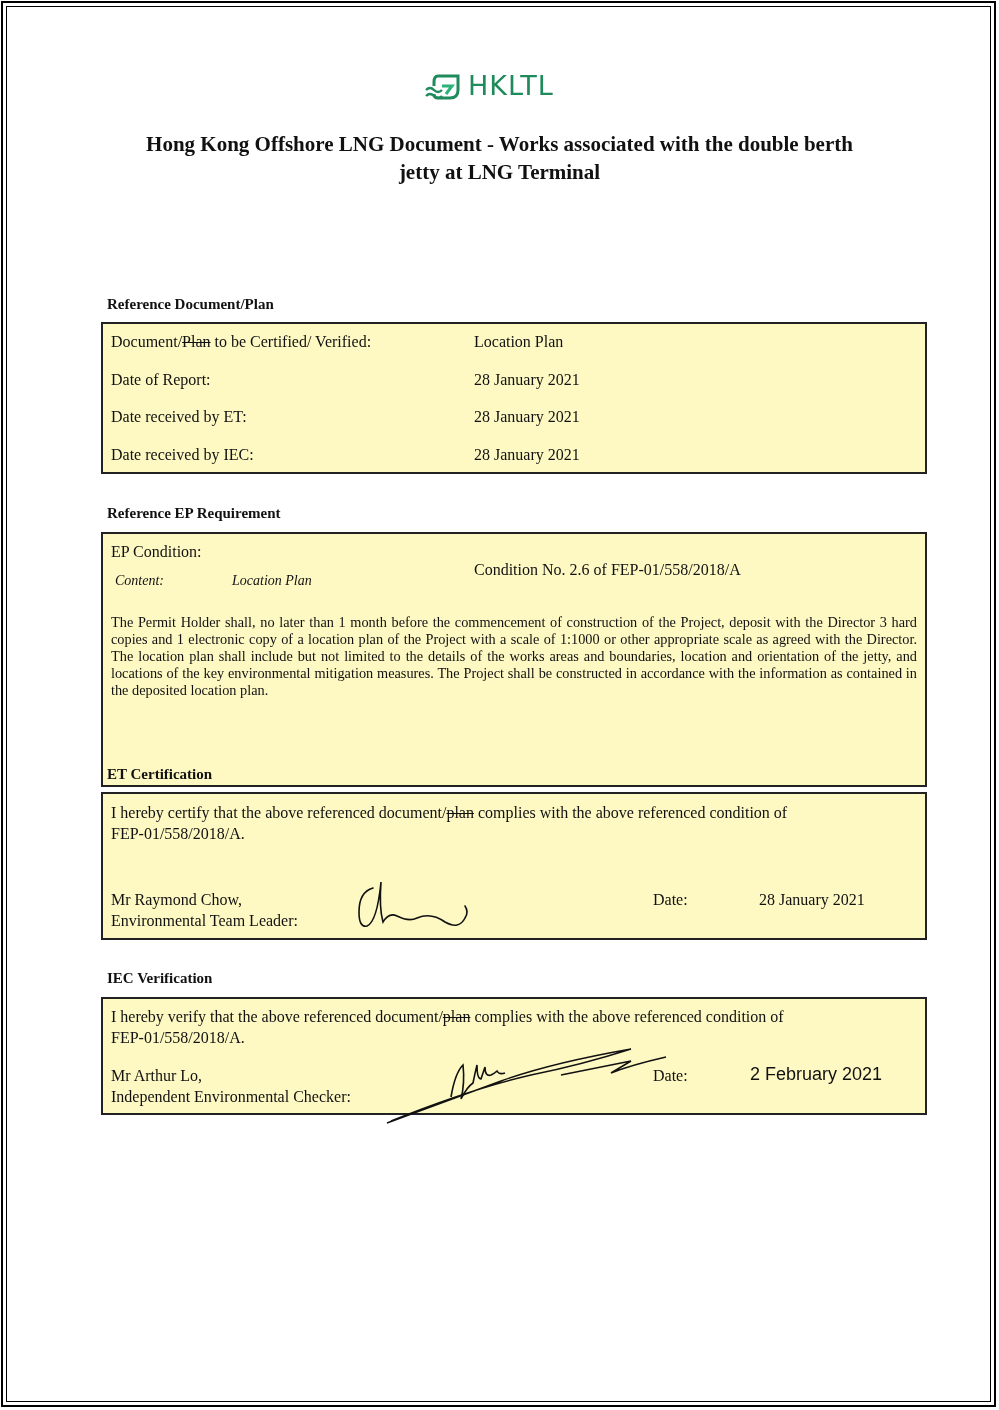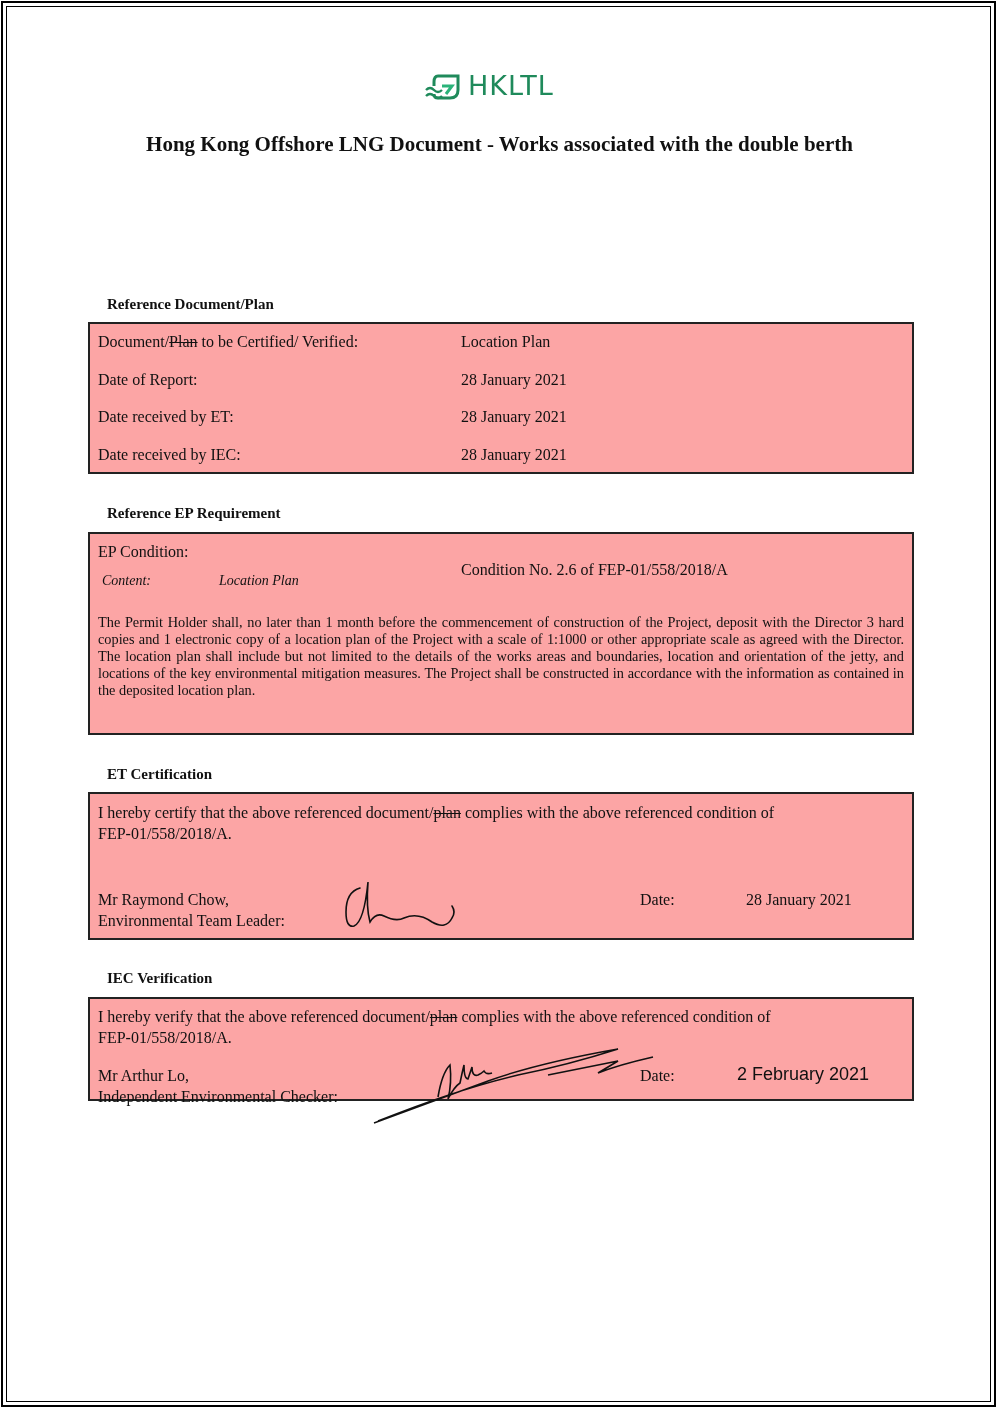--- a/index.html
+++ b/index.html
@@ -8,21 +8,21 @@
     .page-border-inner { position: absolute; left: 6px; top: 6px; width: 985px; height: 1396px; border: 1px solid #000; box-sizing: border-box; }
 
     .logo { position: absolute; left: 424px; top: 72px; height: 34px; display: flex; align-items: flex-start; gap: 6px; }
     .logo-text { font-family: "DejaVu Sans", "Liberation Sans", sans-serif; font-size: 27px; color: #1f8a5b; letter-spacing: 1px; font-weight: normal; line-height: 1; }
 
     .title-block { position: absolute; left: 60px; width: 879px; top: 130px; text-align: center; font-weight: bold; }
     .title-line { font-size: 21px; line-height: 28px; }
     .title-sub { font-size: 21px; line-height: 30px; margin-top: 1px; }
 
     .section-label { position: absolute; left: 107px; font-weight: bold; font-size: 15px; }
-    .box { position: absolute; left: 88px; width: 826px; border: 2px solid #222; box-sizing: border-box; background: #fca5a5; }
+    .box { position: absolute; left: 101px; width: 826px; border: 2px solid #222; box-sizing: border-box; background: #fef9c3; }
     .row { position: absolute; font-size: 16px; white-space: nowrap; }
     .strike { text-decoration: line-through; }
     .italic { font-style: italic; font-size: 14px; }
     .para { position: absolute; left: 8px; right: 8px; font-size: 14.3px; line-height: 17px; text-align: justify; }
     .sig { position: absolute; }
     .sans-date { font-family: "Liberation Sans", "DejaVu Sans", sans-serif; font-size: 18px; margin-left: 28px; }
   </style>
 </head>
 <body>
 
@@ -35,39 +35,40 @@
     <path d="M14 4 Q10 4 10 10 V14" fill="none" stroke="#1f8a5b" stroke-width="3"></path>
     <path d="M18 14 H28 L22 22" fill="none" stroke="#2bb37a" stroke-width="3"></path>
     <path d="M2 18 Q6 14 10 18 T18 18" fill="none" stroke="#1f8a5b" stroke-width="2.4"></path>
     <path d="M2 24 Q6 20 10 24 T18 24" fill="none" stroke="#1f8a5b" stroke-width="2.4"></path>
   </svg>
   <span class="logo-text">HKLTL</span>
 </div>
 
 <div class="title-block">
   <div class="title-line">Hong Kong Offshore LNG Document - Works associated with the double berth</div>
+  <div class="title-line">jetty at LNG Terminal</div>
 </div>
 
 <div class="section-label" style="top:296px;">Reference Document/Plan</div>
 <div class="box" style="top:322px; height:152px;">
   <div class="row" style="left:8px; top:9px;"><span>Document/</span><span class="strike">Plan</span><span> to be Certified/ Verified:</span></div>
   <div class="row" style="left:371px; top:9px;">Location Plan</div>
 
   <div class="row" style="left:8px; top:47px;">Date of Report:</div>
   <div class="row" style="left:371px; top:47px;">28 January 2021</div>
 
   <div class="row" style="left:8px; top:84px;">Date received by ET:</div>
   <div class="row" style="left:371px; top:84px;">28 January 2021</div>
 
   <div class="row" style="left:8px; top:122px;">Date received by IEC:</div>
   <div class="row" style="left:371px; top:122px;">28 January 2021</div>
 </div>
 
 <div class="section-label" style="top:505px;">Reference EP Requirement</div>
-<div class="box" style="top:532px; height:203px;">
+<div class="box" style="top:532px; height:255px;">
   <div class="row" style="left:8px; top:9px;">EP Condition:</div>
   <div class="row" style="left:371px; top:9px;margin-top:18px;">Condition No. 2.6 of FEP-01/558/2018/A</div>
   <div class="row italic" style="left:12px; top:39px;">Content:</div>
   <div class="row italic" style="left:129px; top:39px;">Location Plan</div>
   <div class="para" style="top:80px;">The Permit Holder shall, no later than 1 month before the commencement of construction of the Project, deposit with the Director 3 hard copies and 1 electronic copy of a location plan of the Project with a scale of 1:1000 or other appropriate scale as agreed with the Director. The location plan shall include but not limited to the details of the works areas and boundaries, location and orientation of the jetty, and locations of the key environmental mitigation measures. The Project shall be constructed in accordance with the information as contained in the deposited location plan.</div>
 </div>
 
 <div class="section-label" style="top:766px;">ET Certification</div>
 <div class="box" style="top:792px; height:148px;">
   <div class="row" style="left:8px; top:10px;"><span>I hereby certify that the above referenced document/</span><span class="strike">plan</span><span> complies with the above referenced condition of</span></div>
@@ -75,21 +76,21 @@
   <div class="row" style="left:8px; top:97px;">Mr Raymond Chow,</div>
   <div class="row" style="left:8px; top:118px;">Environmental Team Leader:</div>
   <svg class="sig" style="left:252px; top:84px;" width="120" height="56" viewBox="0 0 120 56">
     <path d="M18 10 Q4 14 4 34 Q4 50 12 48 Q22 44 26 4 Q24 30 28 44 Q34 34 42 38 Q54 44 62 40 Q76 34 90 44 Q104 52 110 40 Q114 34 110 28" fill="none" stroke="#111" stroke-width="1.6" stroke-linecap="round"></path>
   </svg>
   <div class="row" style="left:550px; top:97px;">Date:</div>
   <div class="row" style="left:656px; top:97px;">28 January 2021</div>
 </div>
 
 <div class="section-label" style="top:970px;">IEC Verification</div>
-<div class="box" style="top:997px; height:104px;">
+<div class="box" style="top:997px; height:118px;">
   <div class="row" style="left:8px; top:9px;"><span>I hereby verify that the above referenced document/</span><span class="strike">plan</span><span> complies with the above referenced condition of</span></div>
   <div class="row" style="left:8px; top:30px;">FEP-01/558/2018/A.</div>
   <div class="row" style="left:8px; top:68px;">Mr Arthur Lo,</div>
   <div class="row" style="left:8px; top:89px;">Independent Environmental Checker:</div>
   <svg class="sig" style="left:278px; top:44px;" width="300" height="84" viewBox="0 0 300 84">
     <path d="M6 80 Q60 60 120 38 Q170 20 250 6 Q200 22 150 32 Q90 46 10 78" fill="none" stroke="#111" stroke-width="1.4"></path>
     <path d="M70 54 Q74 30 82 22 Q84 40 80 56 Q86 44 92 40 Q94 30 96 22 Q96 36 100 36 Q102 30 104 24 Q104 34 110 32 Q114 30 116 28 Q118 32 124 30" fill="none" stroke="#111" stroke-width="1.6"></path>
     <path d="M180 32 Q220 24 250 18 L230 30 Q250 22 285 14" fill="none" stroke="#111" stroke-width="1.6"></path>
   </svg>
   <div class="row" style="left:550px; top:68px;">Date:</div>

